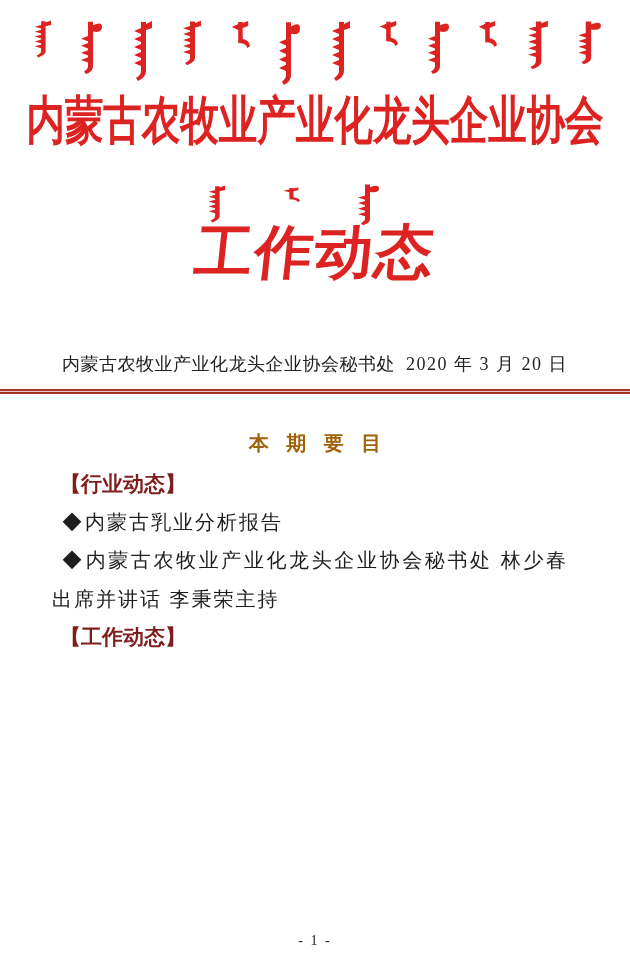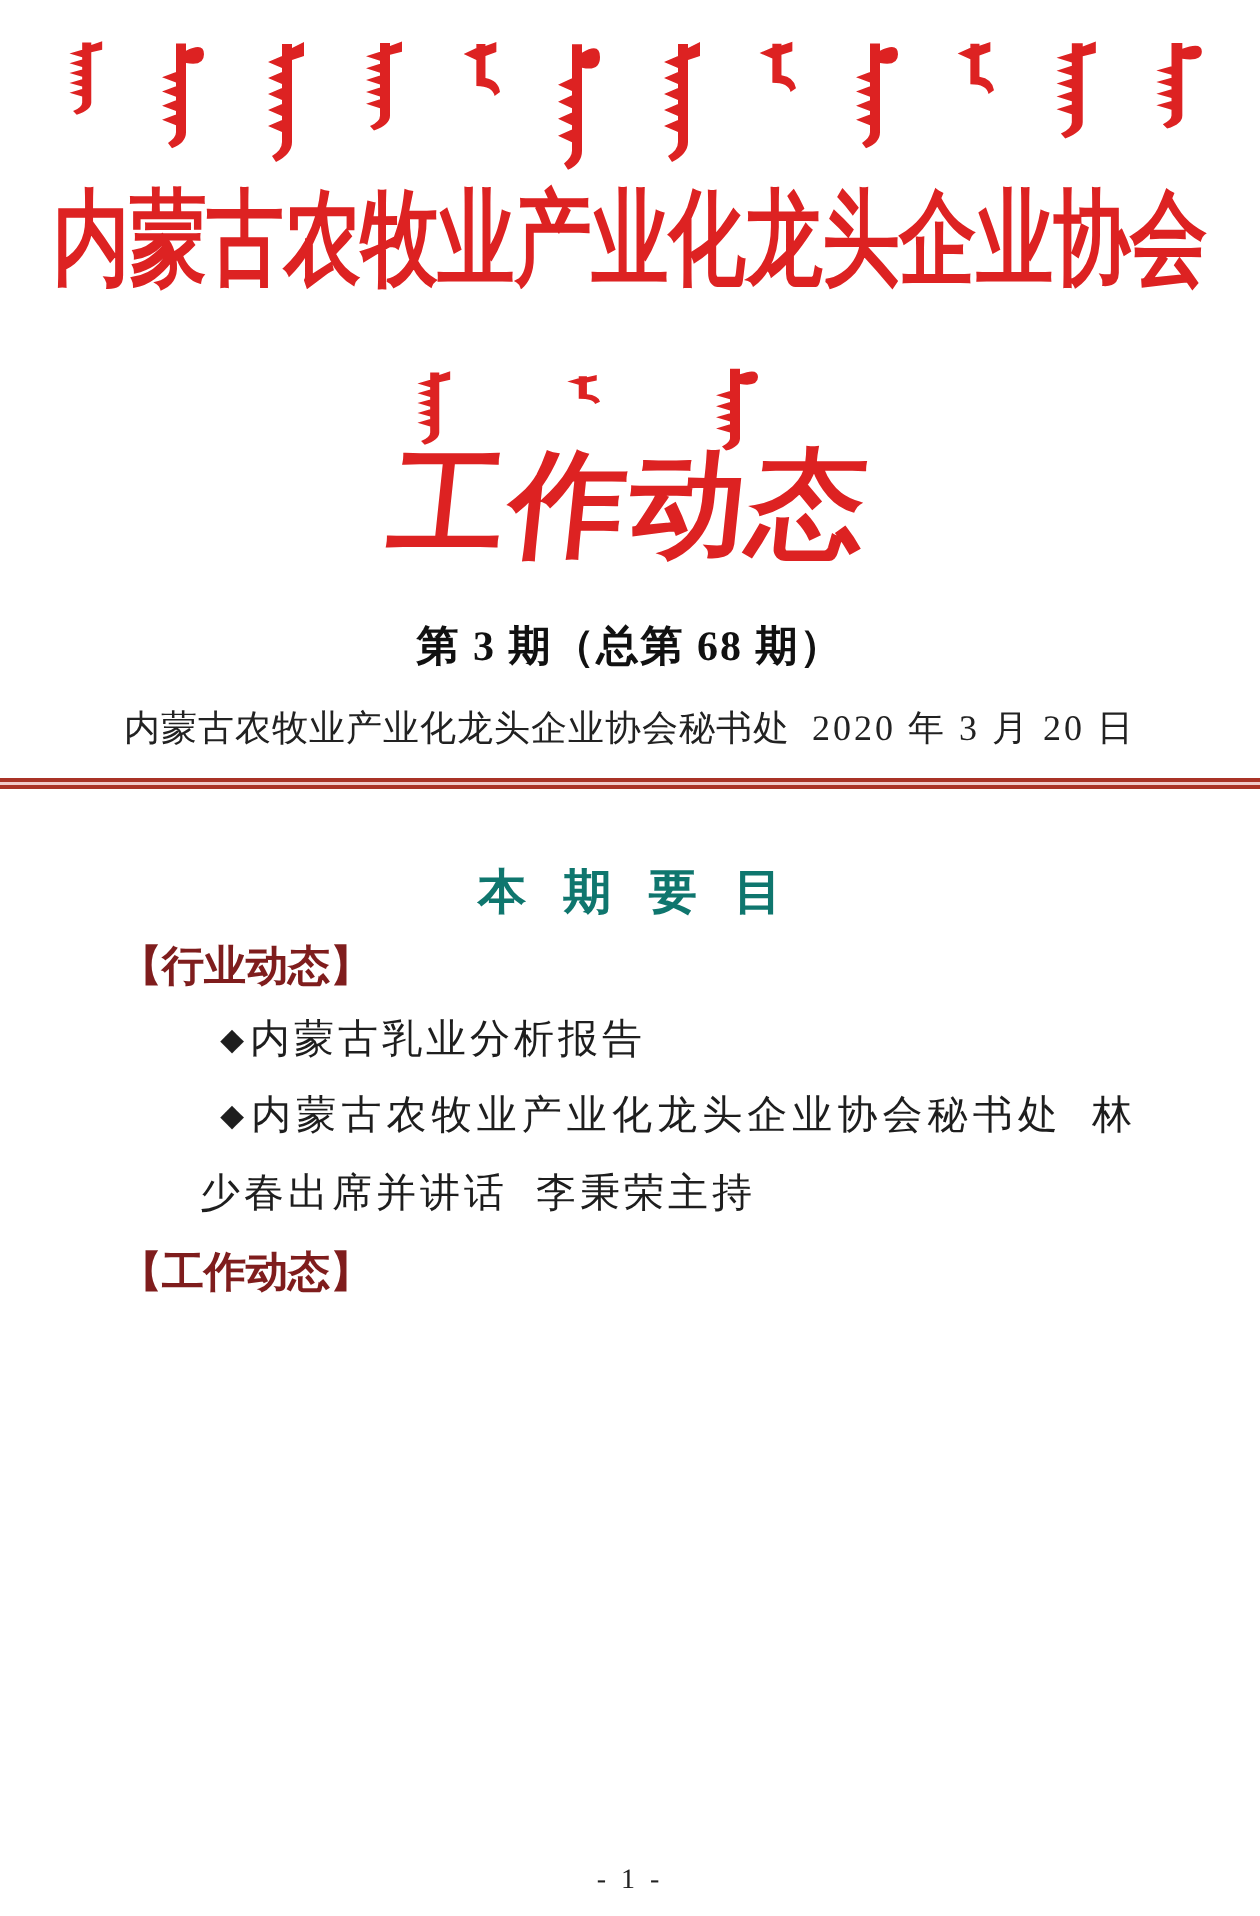--- a/index.html
+++ b/index.html
@@ -59,38 +59,37 @@
       var(--rule-dark-red,#a93226) 0 2px,
       #f0caca 2px 3.5px,
       var(--rule-dark-red,#a93226) 3.5px 5.5px,
       #fff 5.5px 6px);
   }
 
   
   .toc-heading{
     position:absolute;top:430px;left:0;width:100%;text-align:center;
     font-family:"Liberation Sans","DejaVu Sans",sans-serif;
-    font-weight:bold;font-size:24px;letter-spacing:6px;color:#0f766e;
+    font-weight:bold;font-size:20px;letter-spacing:6px;color:#a16207;
     text-indent:6px;
   }
   .toc-body{
     position:absolute;top:465px;left:52px;width:516px;
     font-size:20px;line-height:38.2px;
   }
   .toc-section-label{
     font-family:"Liberation Sans","DejaVu Sans",sans-serif;
     font-weight:bold;font-size:21px;color:#7f1d1d;
     text-indent:8px;
   }
   .toc-item{
-    font-family:Liberation Mono, monospace;
+    font-family:Liberation Sans, sans-serif;
     color:#1e1e1e;letter-spacing:2px;
     text-align:justify;text-justify:inter-character;
     text-indent:10px;
-    margin-left:48px;
   }
   .toc-item .bullet{margin-right:1px;}
 
   
   .page-number{
     position:absolute;top:933px;left:0;width:100%;text-align:center;
     font-size:14px;letter-spacing:2px;color:#222;
   }
 </style>
 </head>
@@ -154,21 +153,20 @@
     <svg class="mg" style="left:282px;top:4px" width="18" height="15" viewBox="0 0 22 28" preserveAspectRatio="none">
         <use href="#mg-b"></use>
       </svg>
     <svg class="mg" style="left:356px;top:0" width="24" height="43" viewBox="0 0 24 62" preserveAspectRatio="none">
         <use href="#mg-c"></use>
       </svg>
   </div>
 
   <div class="newsletter-title">工作动态</div>
 
-  <div class="issue-line">第 3 期（总第 68 期）</div>
 
   <div class="publisher-row">
     <span class="publisher">内蒙古农牧业产业化龙头企业协会秘书处</span>
     <span class="pub-date">2020 年 3 月 20 日</span>
   </div>
 
   <div class="red-rule"></div>
 
   <div class="toc-heading">本 期 要 目</div>
 

